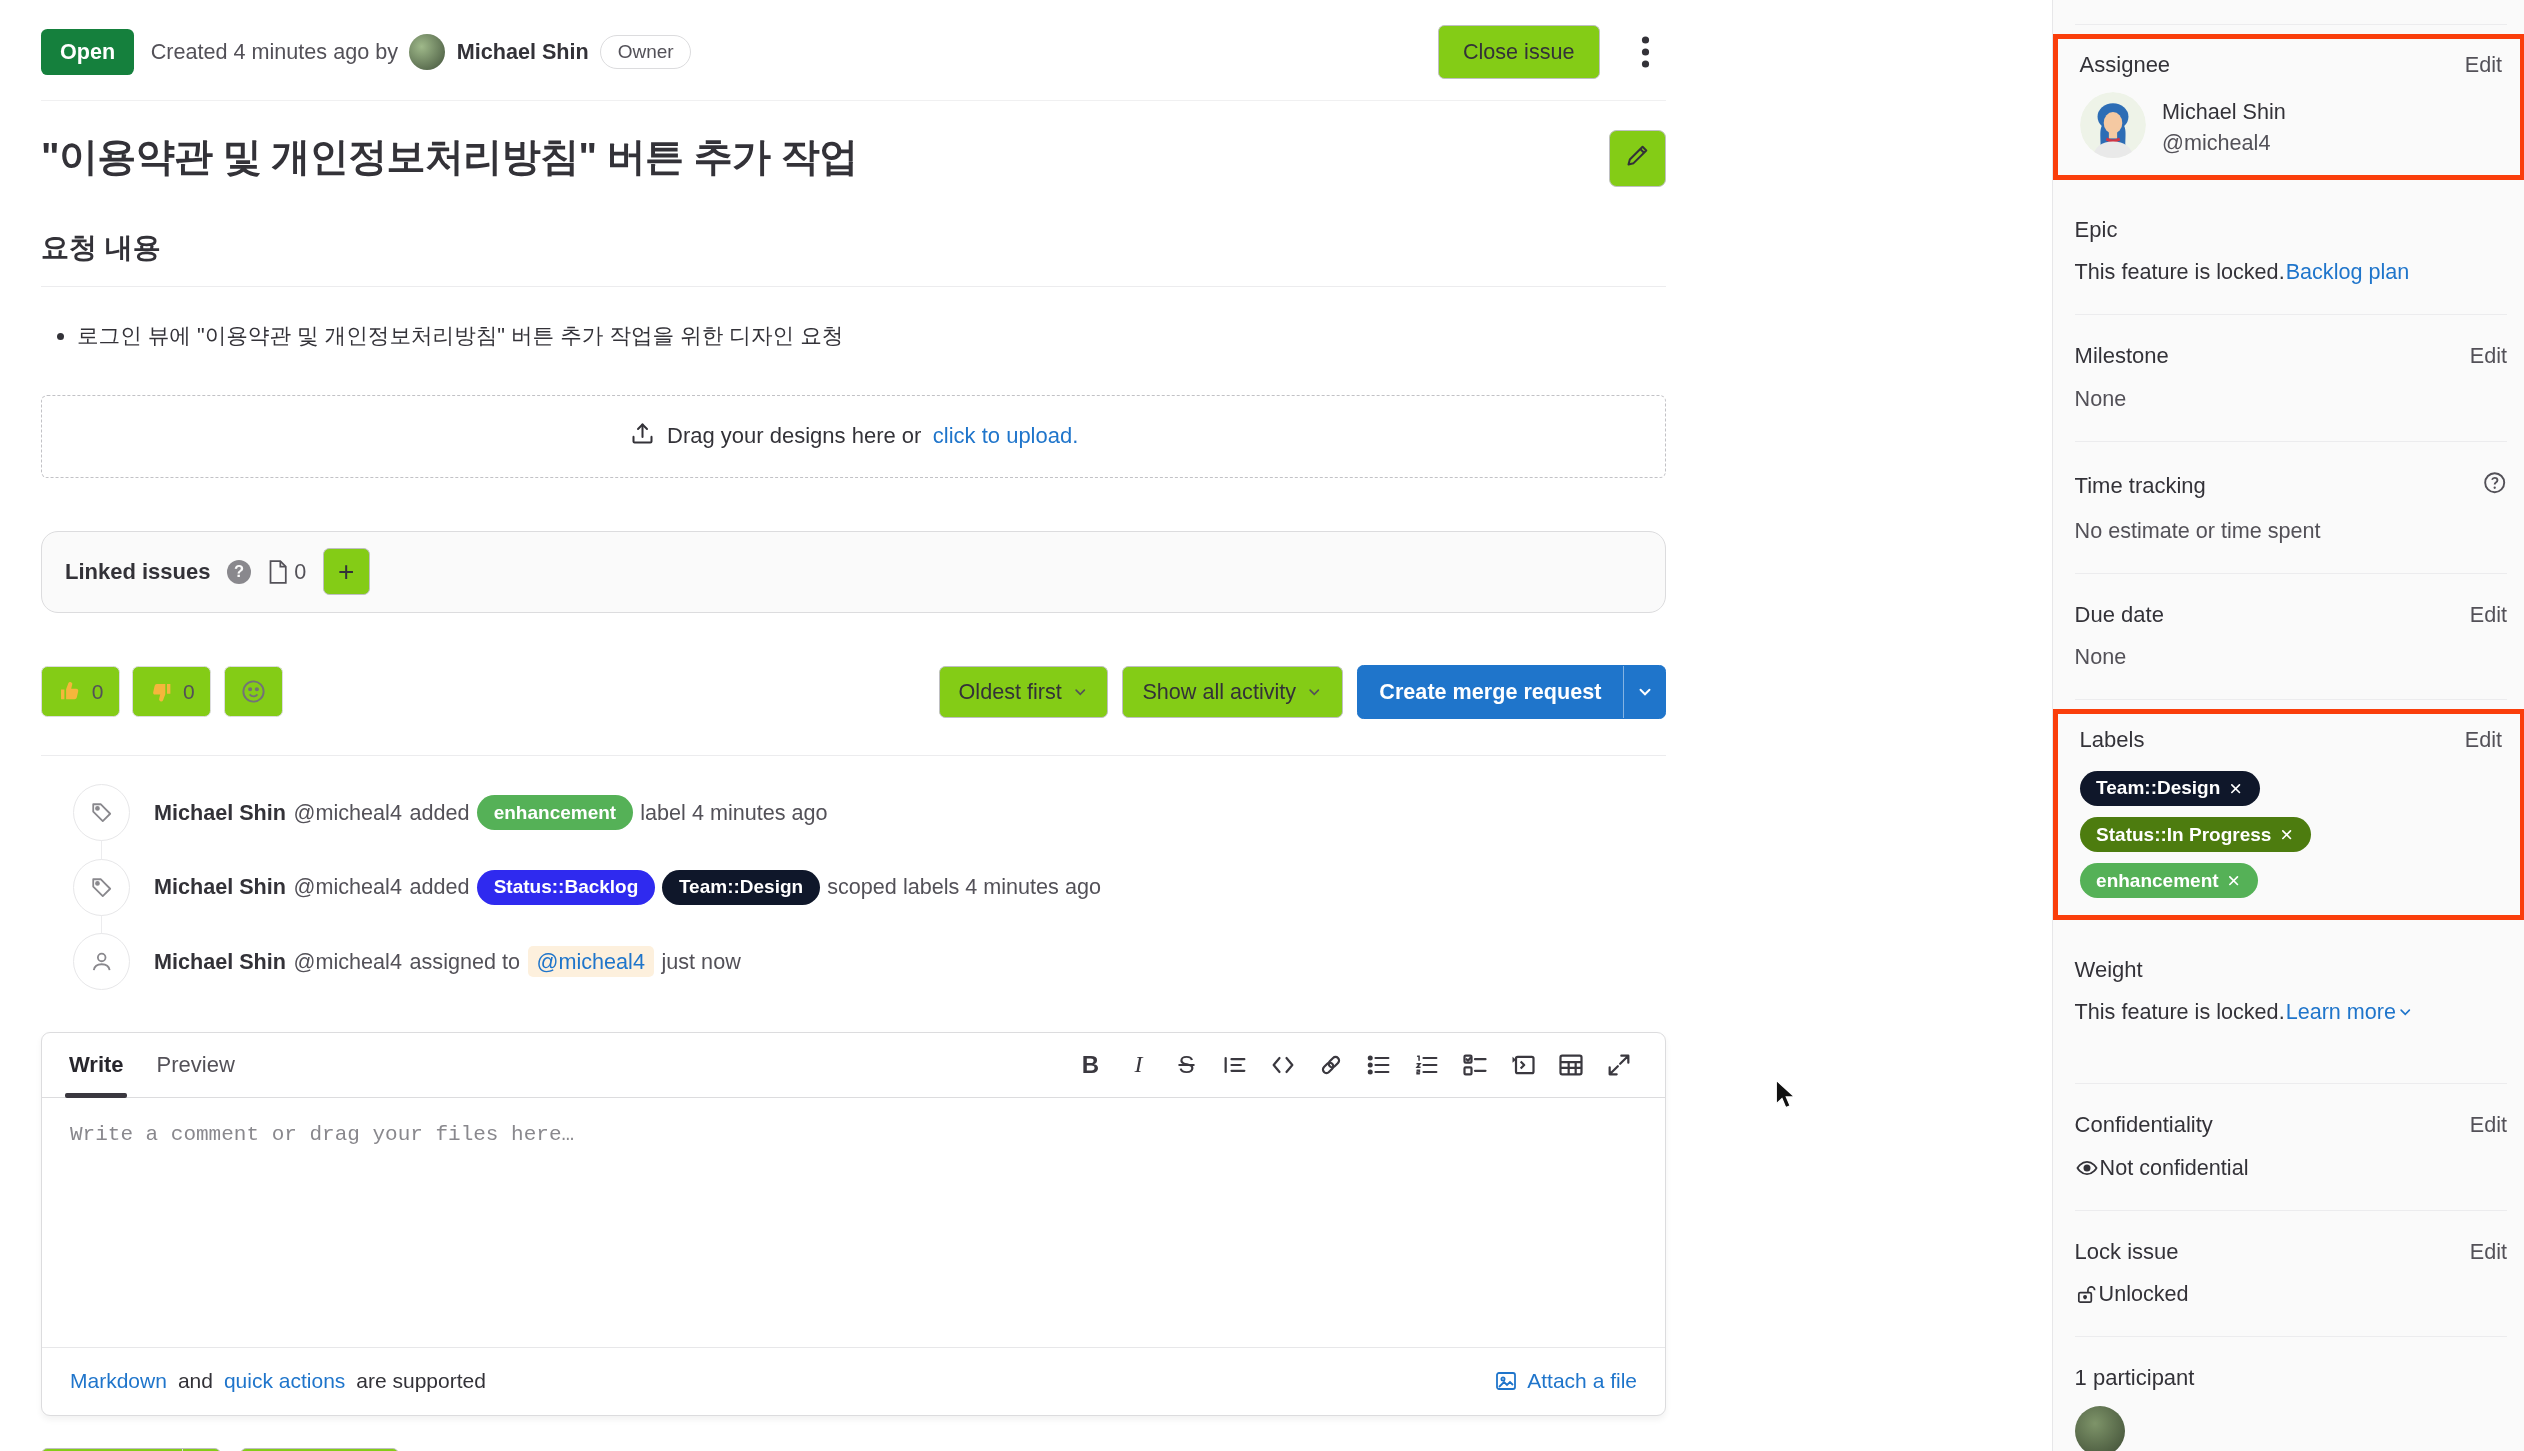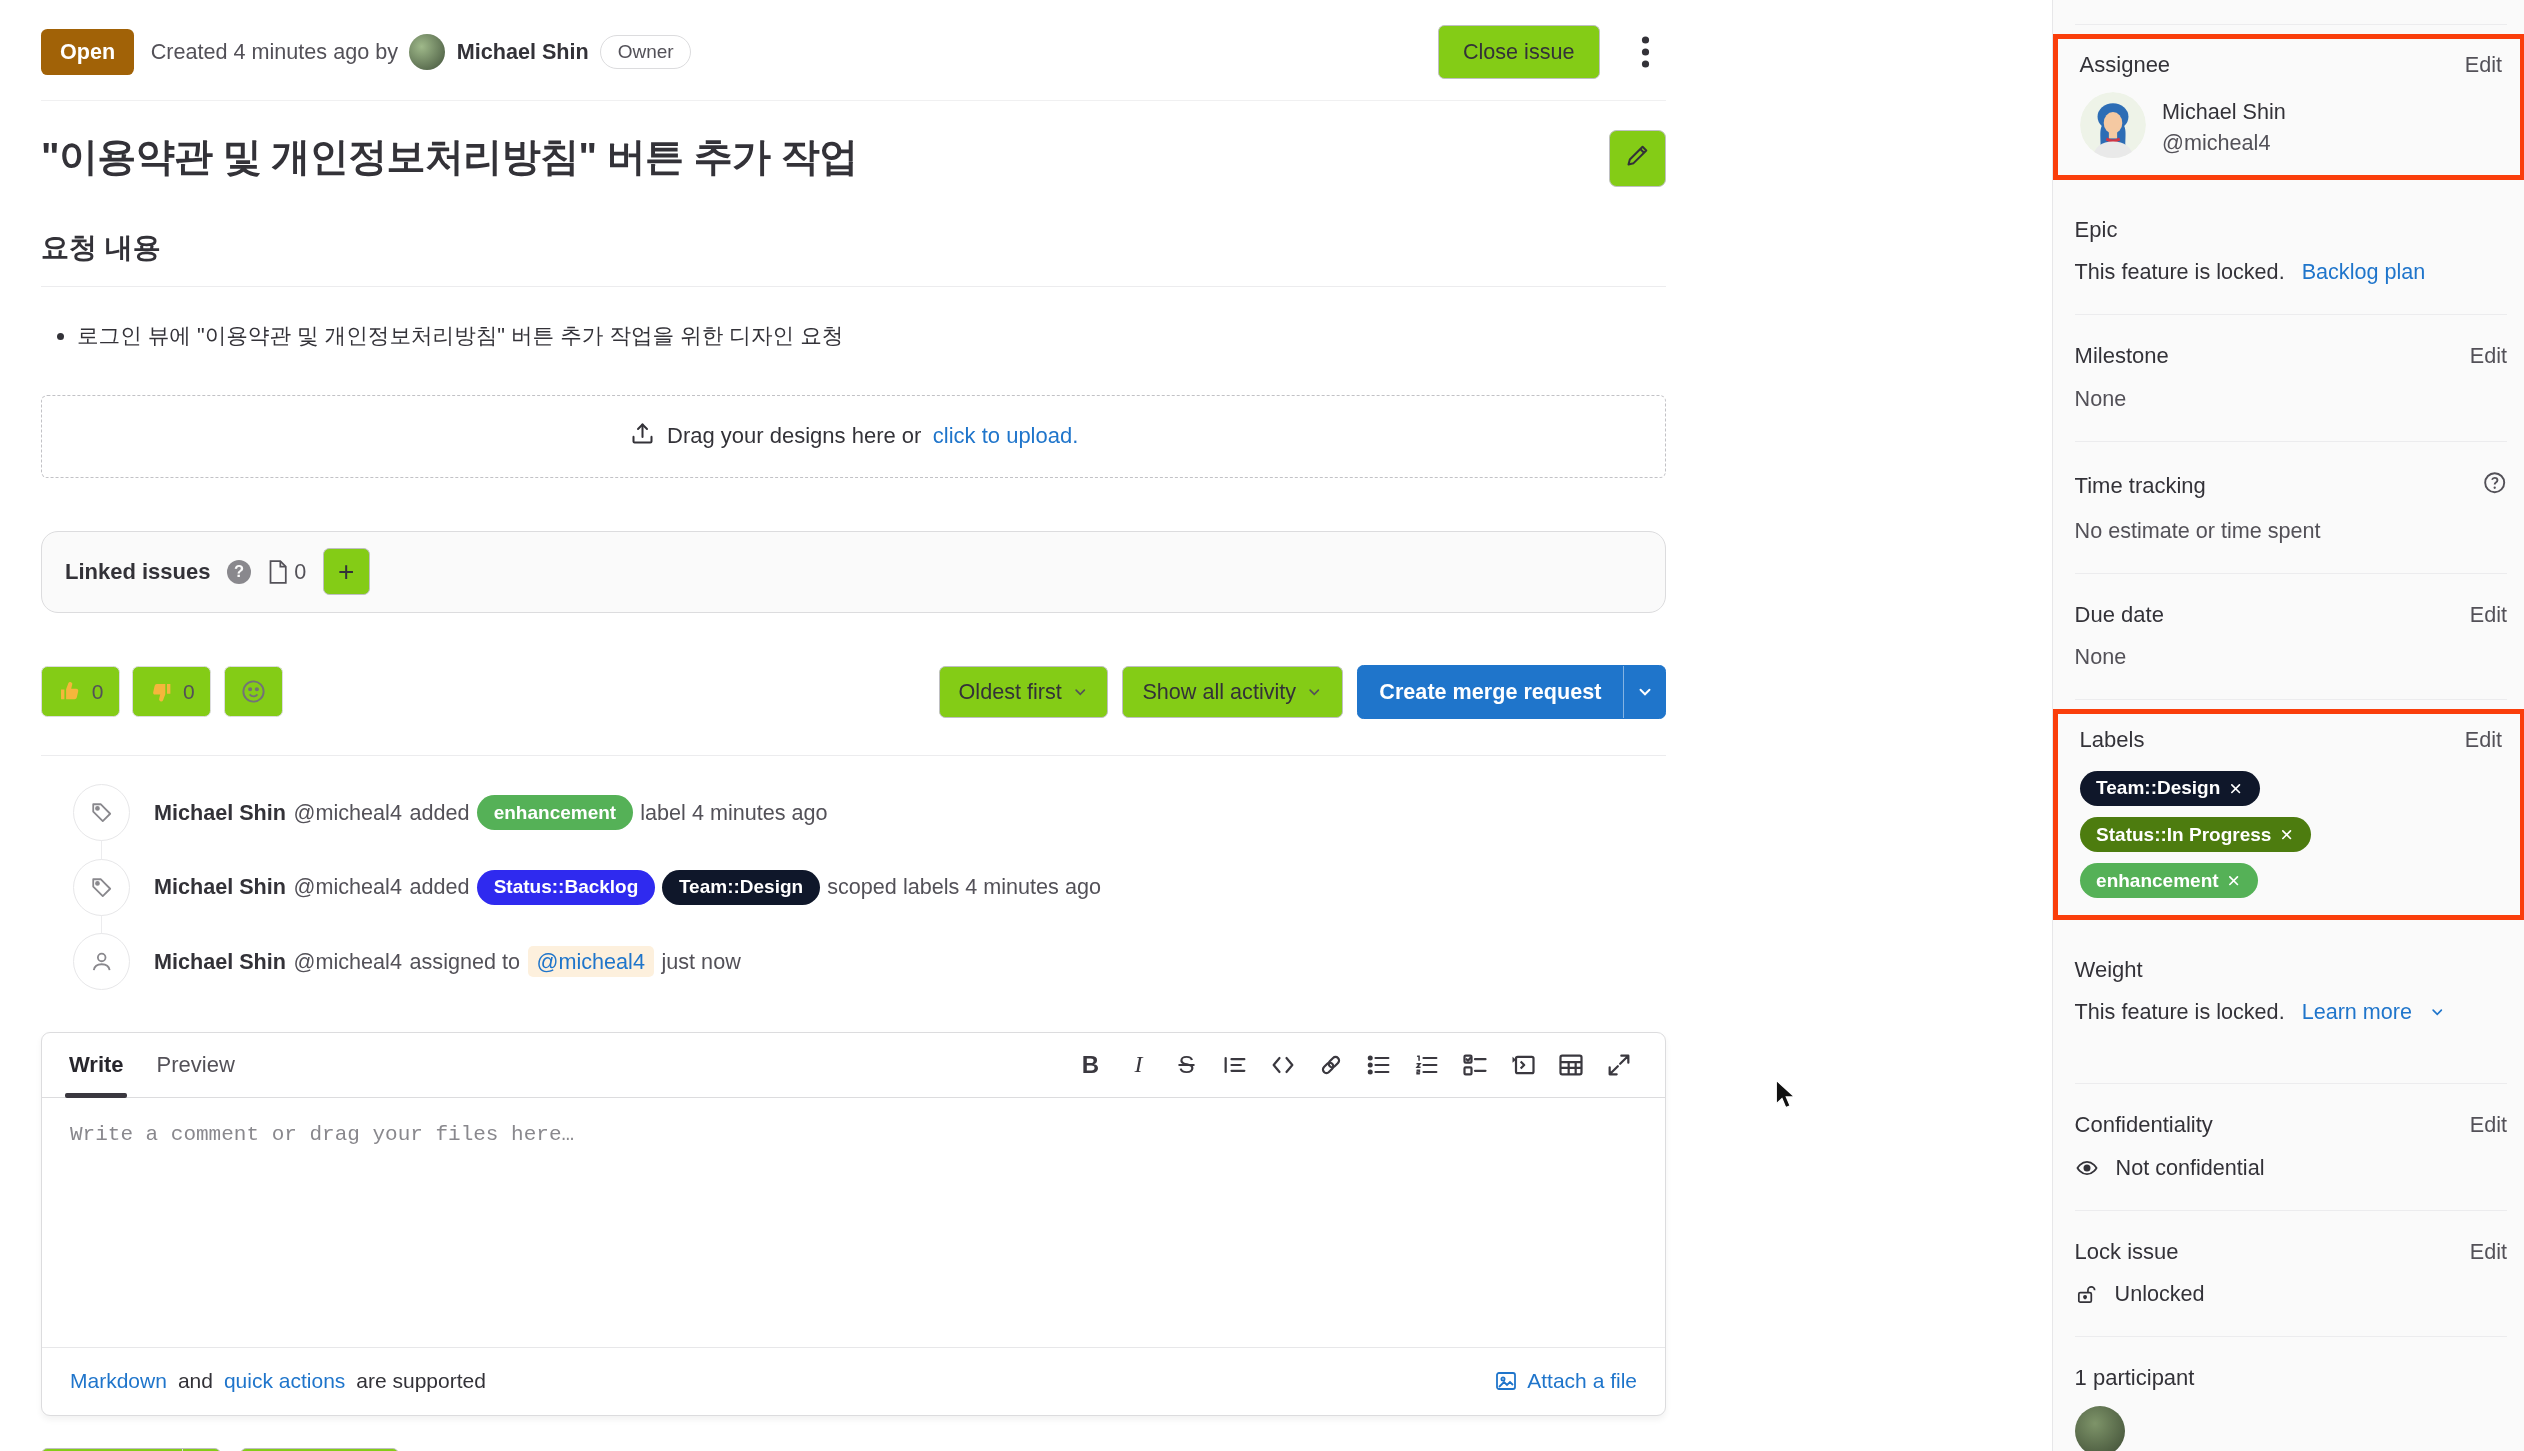--- a/index.html
+++ b/index.html
@@ -5,21 +5,21 @@
   * { margin:0; padding:0; box-sizing:border-box; }
   html,body { width:2525px; height:1452px; overflow:hidden; background:#fff;
     font-family:"Liberation Sans","DejaVu Sans",sans-serif; color:#333238; }
   .page { display:flex; width:100%; height:100%; position:relative; }
 
   
   .main { width:1625px; margin-left:41px; padding-top:25.4px; flex:none; }
   .gap { flex:1; }
 
   .hdr-row { display:flex; align-items:center; gap:16.5px; padding-bottom:21.6px; border-bottom:1.3px solid #f0f0f1; }
-  .badge-open { background:#a16207; color:#fff; font-weight:700; font-size:21.6px; padding:10.2px 19px; border-radius:6.4px; }
+  .badge-open { background:#15803d; color:#fff; font-weight:700; font-size:21.6px; padding:10.2px 19px; border-radius:6.4px; }
   .hdr-meta { font-size:21.6px; color:#535158; display:flex; align-items:center; gap:11.4px; }
   .avatar-sm { width:36px; height:36px; border-radius:50%; background:radial-gradient(circle at 35% 35%, #9fb98a, #41513a); flex:none; }
   .hdr-name { font-weight:700; color:#333238; }
   .owner-pill { border:1.3px solid #dcdcde; border-radius:635px; padding:5.1px 16.5px; font-size:19px; color:#535158; }
   .btn { border:1.3px solid #bfbfc3; border-radius:6.4px; background:#84cc16; font-size:21.6px; color:#333238; display:inline-flex; align-items:center; justify-content:center; cursor:pointer; }
   .btn-close-top { padding:12.7px 24px; margin-left:auto; }
   .kebab { width:41px; height:51px; display:flex; align-items:center; justify-content:center; margin-left:9px; cursor:pointer; }
 
   .title-row { display:flex; align-items:flex-start; margin-top:29px; }
   h1.issue-title { font-size:39px; font-weight:700; letter-spacing:-0.6px; flex:1; }
@@ -84,21 +84,21 @@
   .btn-close2 { height:58px; padding:0 23px; }
 
   
   .sidebar { width:473px; flex:none; background:#fafafa; border-left:1.3px solid #e7e7e9; padding:0 18px 0 21.6px; }
   .sb-stub { height:25.4px; border-bottom:1.3px solid #ececee; }
   .sb-section { padding:28px 0 29px; border-bottom:1.3px solid #ececee; }
   .sb-section.noline { border-bottom:none; }
   .sb-head { display:flex; align-items:center; font-size:22px; color:#333238; }
   .sb-title { font-weight:400; }
   .sb-edit { margin-left:auto; color:#535158; cursor:pointer; font-size:21.6px; }
-  .sb-val { margin-top:16.5px; font-size:21.6px; color:#535158; display:flex; align-items:center; gap:17px; }
+  .sb-val { margin-top:16.5px; font-size:21.6px; color:#535158; display:flex; align-items:center; gap:1px; }
   .sb-val.dark { color:#333238; }
   .hl { border:5.7px solid #fa3e0b; margin:9px -18px 9px -21.6px; padding:12.7px 18px 16.5px 21.6px; }
   .assignee-body { display:flex; align-items:flex-start; gap:16.5px; margin-top:14px; }
   .assignee-names { font-size:21.6px; color:#333238; line-height:1.45; padding-top:3.8px; }
   .assignee-handle { color:#535158; }
   .sb-pills { display:flex; flex-direction:column; align-items:flex-start; gap:11.4px; margin-top:18px; }
   .avatar-lg { width:66px; height:66px; border-radius:50%; flex:none; overflow:hidden; }
   .avatar-xs { width:50px; height:50px; border-radius:50%; background:radial-gradient(circle at 40% 35%, #7e9469, #3c4a33); margin-top:15.3px; cursor:pointer; }
   .chev { display:inline-flex; }
 

